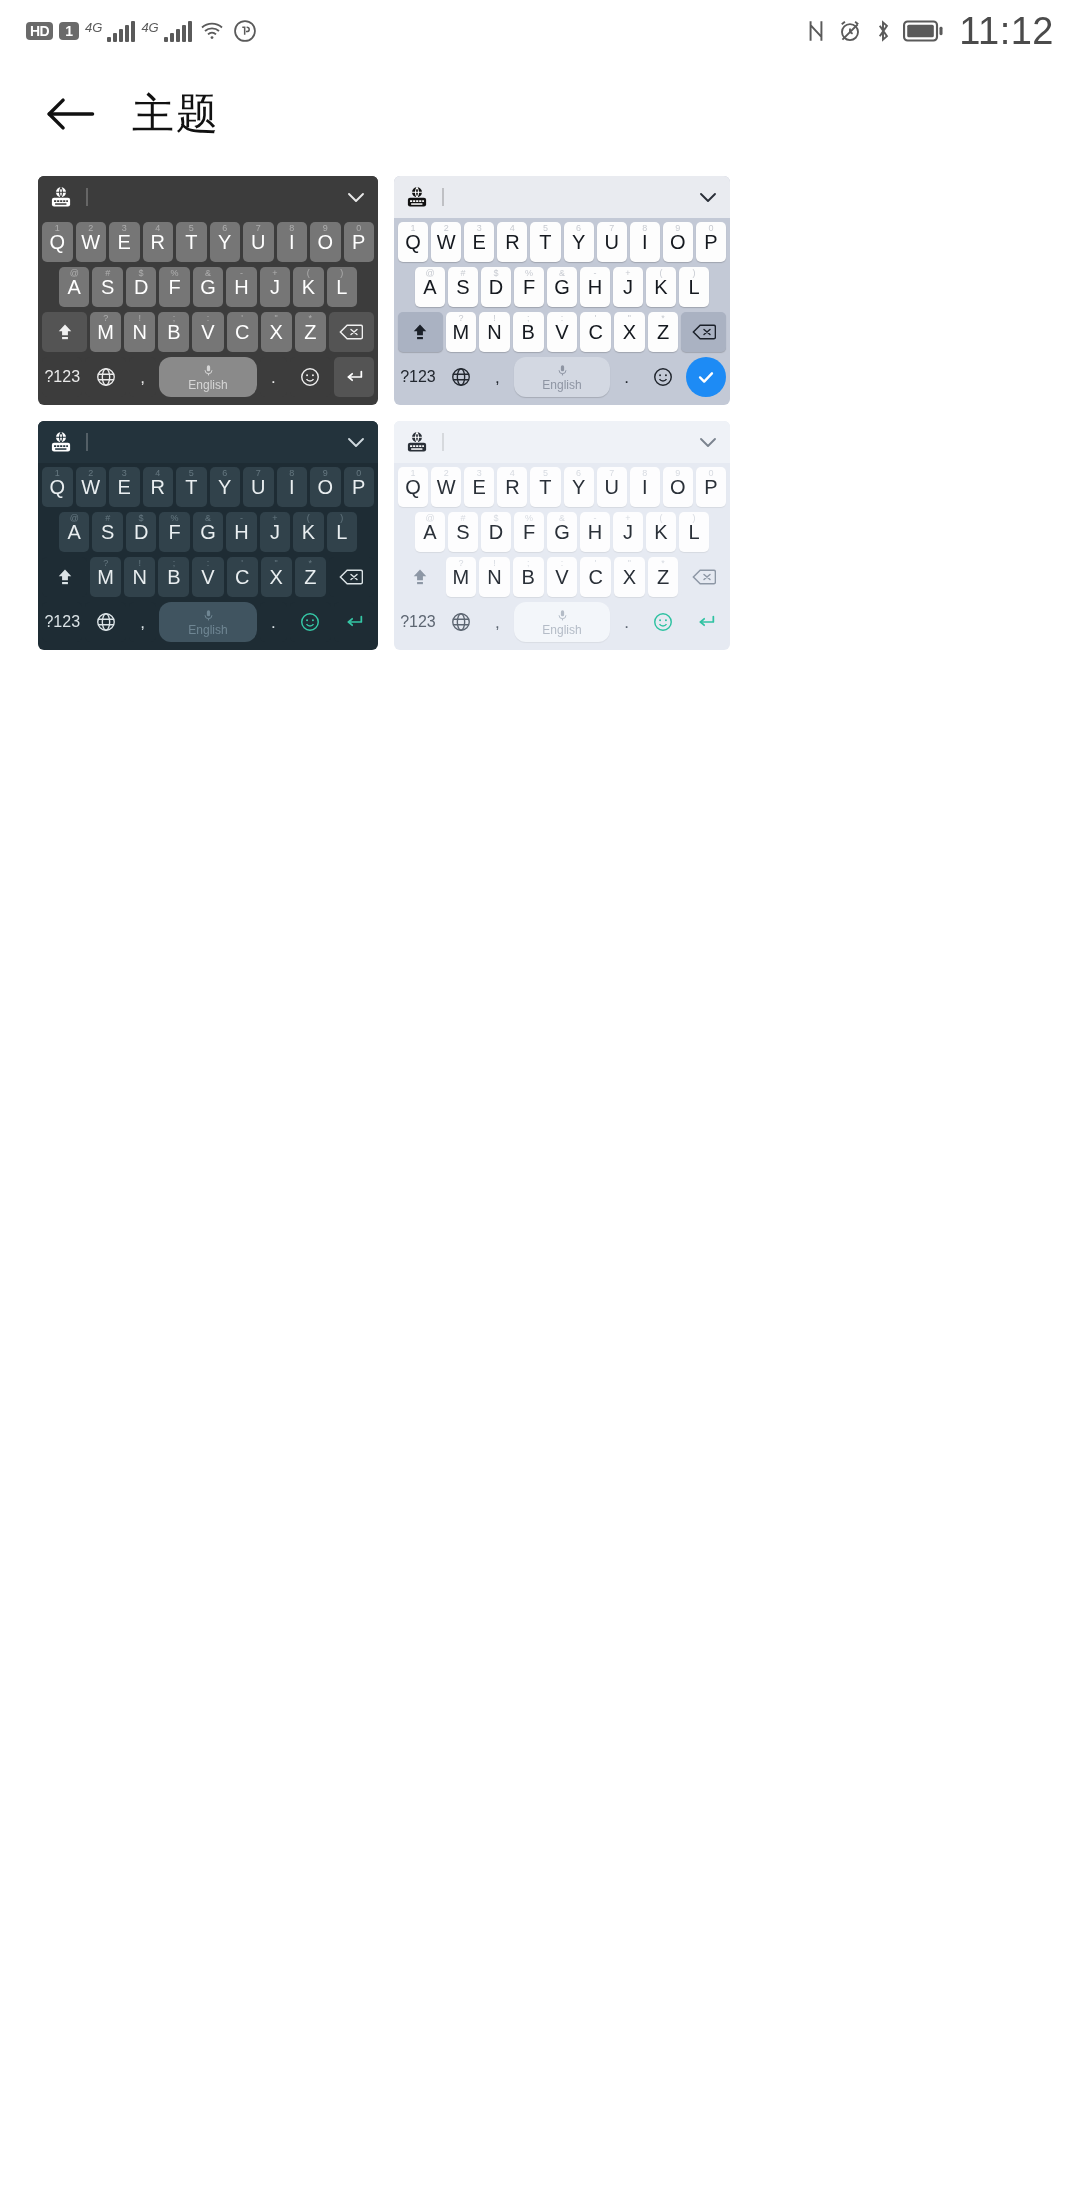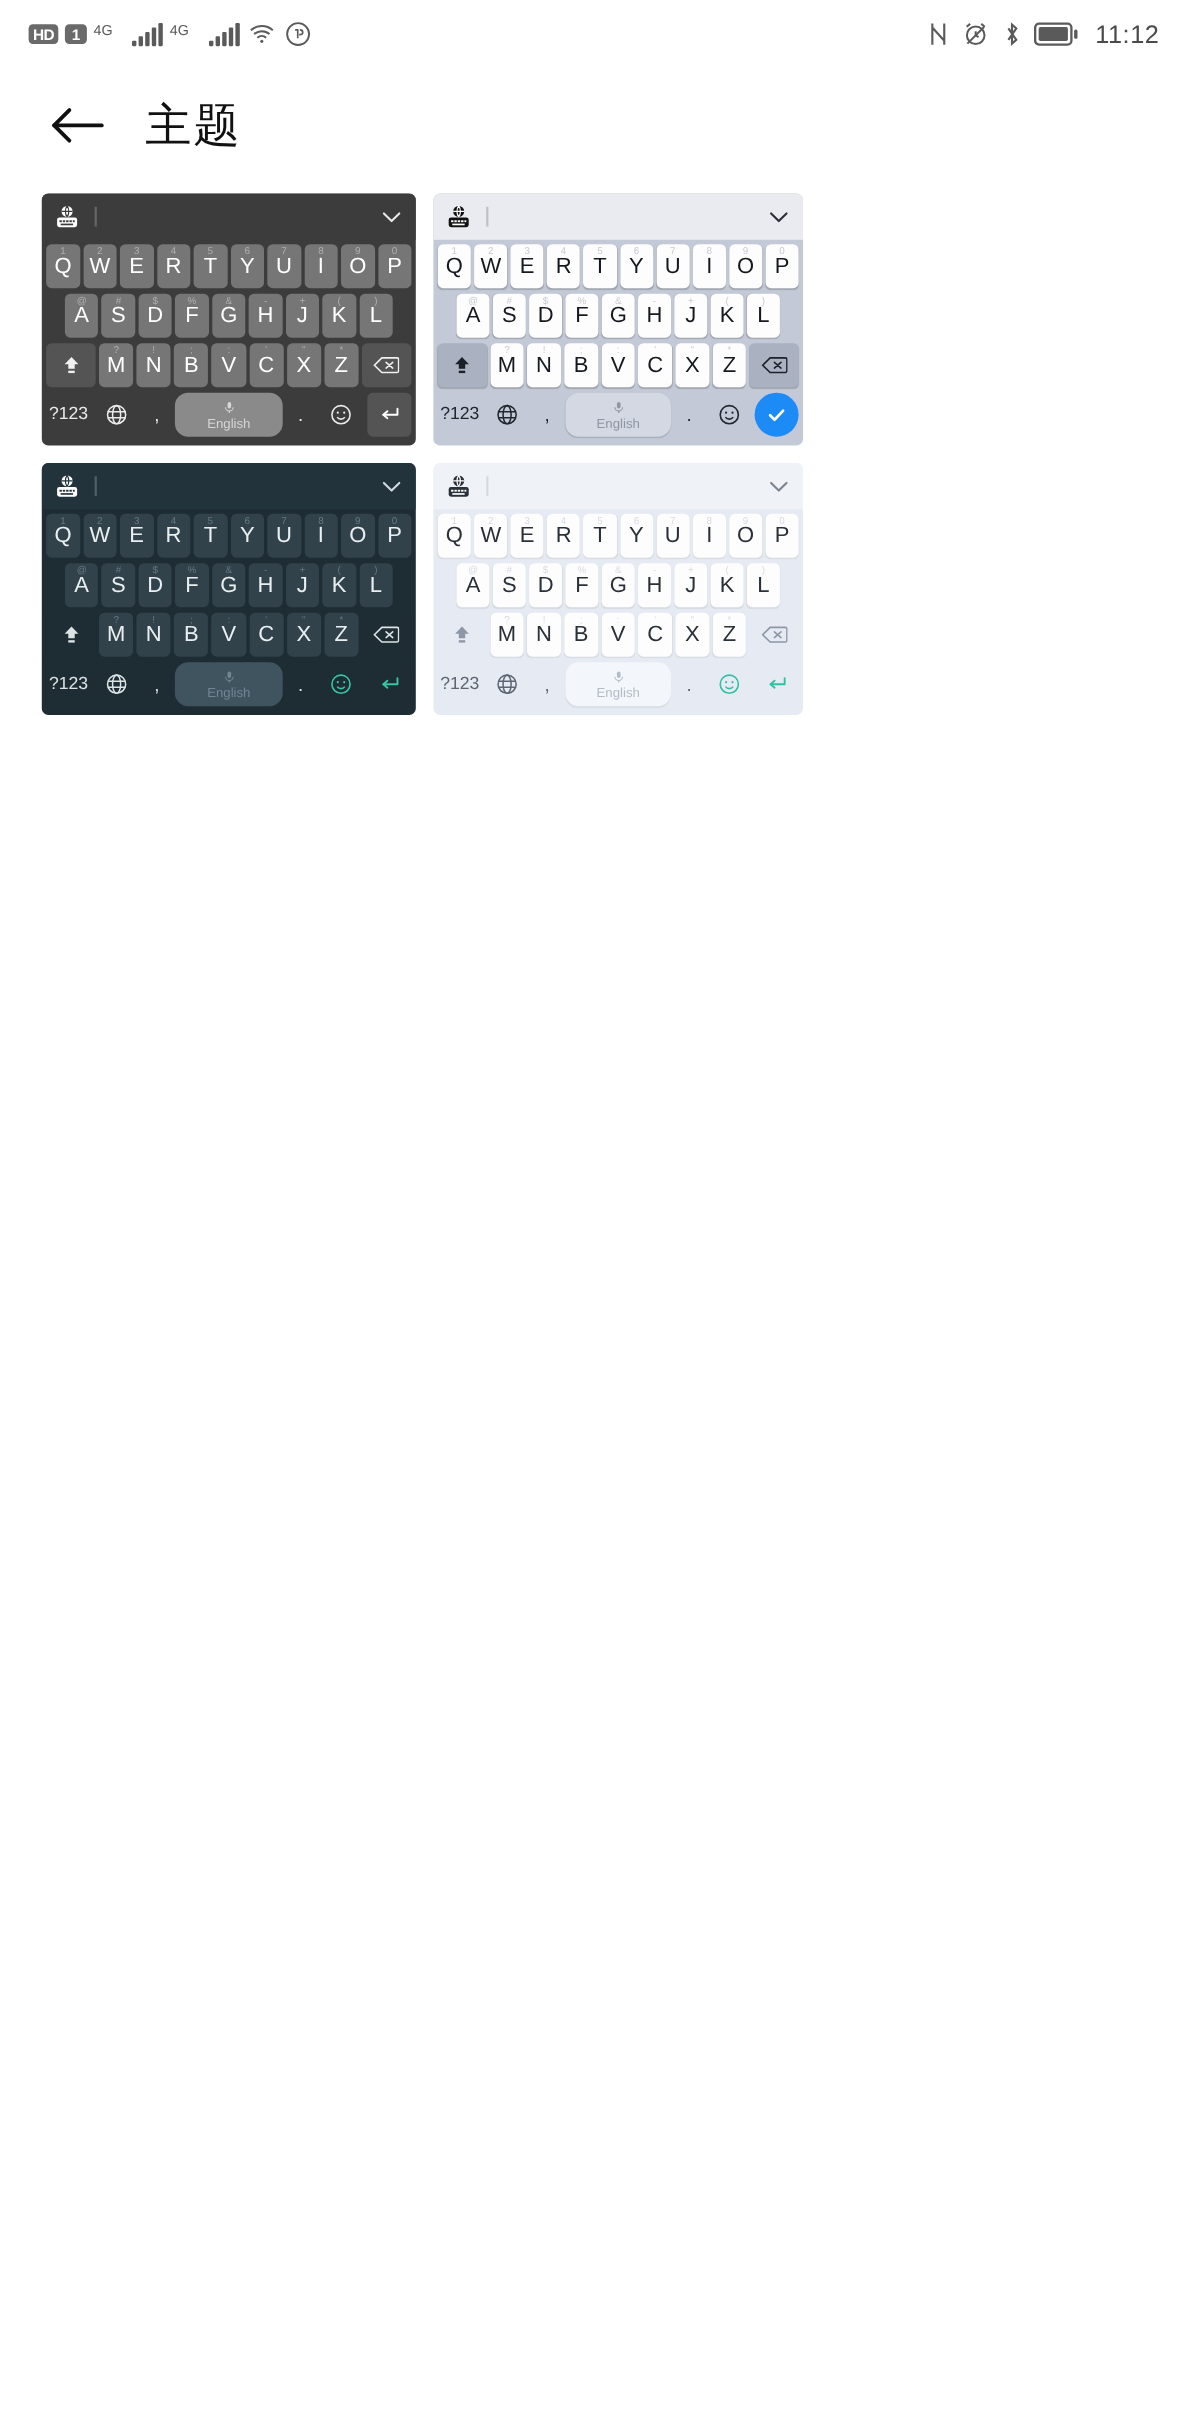--- a/index.html
+++ b/index.html
@@ -12,31 +12,31 @@
 
   
   .statusbar {
     height: 62px; width: 100%;
     display: flex; align-items: center;
     padding: 4px 26px;
     color: #5a5a5a;
   }
   .sb-left { display: flex; align-items: center; gap: 6px; }
   .sb-right { display: flex; align-items: center; gap: 10px; margin-left: auto; }
-  .sb-clock { font-size: 23px; color: #4b4b4b; letter-spacing: 0.5px; margin-left: 6px; }
+  .sb-clock { font-size: 38px; color: #4b4b4b; letter-spacing: 0.5px; margin-left: 6px; }
   .hd-badge {
     background:#6a6a6a; color:#fff; font-size:14px; font-weight:bold;
     border-radius:4px; padding:2px 4px; line-height:1;
     letter-spacing:-0.5px;
   }
   .sim-badge {
     background:#6a6a6a; color:#fff; font-size:14px; font-weight:bold;
     border-radius:4px; padding:2px 6px; line-height:1;
   }
-  .net { display:flex; align-items:flex-start; gap:17px; }
+  .net { display:flex; align-items:flex-start; gap:4px;font-style:italic; }
   .net .g { font-size:13px; color:#5a5a5a; align-self:flex-start; margin-right:1px;}
   .bars { display:flex; align-items:flex-end; gap:2px; height:22px; }
   .bars i { width:4px; background:#5a5a5a; border-radius:1px; display:block; }
   .bars i:nth-child(1){height:5px}
   .bars i:nth-child(2){height:9px}
   .bars i:nth-child(3){height:13px}
   .bars i:nth-child(4){height:17px}
   .bars i:nth-child(5){height:21px}
   .ic { display:inline-flex; align-items:center; }
 

